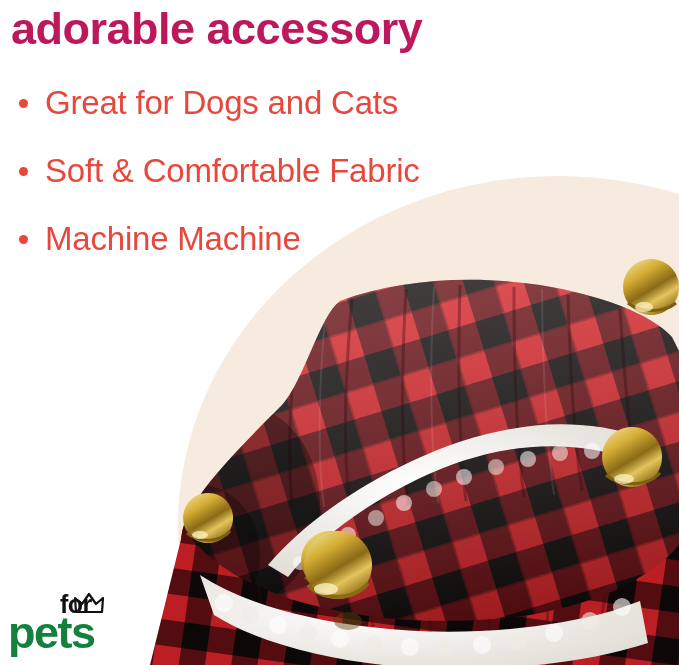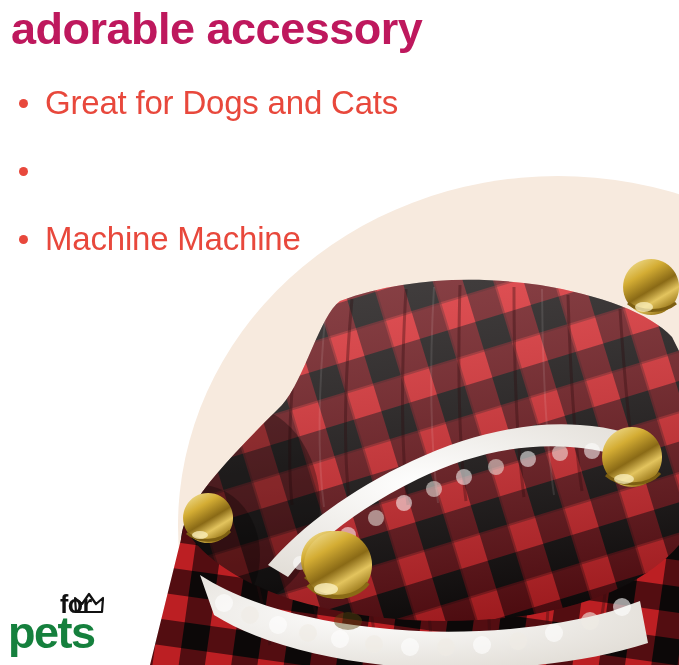--- a/index.html
+++ b/index.html
@@ -270,20 +270,21 @@
 
   <div class="headline">adorable accessory</div>
 
   <ul class="bullets">
     <li class="bullet-row">
       <span class="bullet-dot"></span>
       <span class="bullet-text">Great for Dogs and Cats</span>
     </li>
     <li class="bullet-row">
       <span class="bullet-dot"></span>
+      <span class="bullet-text">Soft &amp; Comfortable Fabric</span>
     </li>
     <li class="bullet-row">
       <span class="bullet-dot"></span>
       <span class="bullet-text">Machine Machine</span>
     </li>
   </ul>
 
   <div class="logo">
     <span class="logo-for">for</span>
     <svg class="logo-crown" viewBox="0 0 30 24" xmlns="http://www.w3.org/2000/svg">

